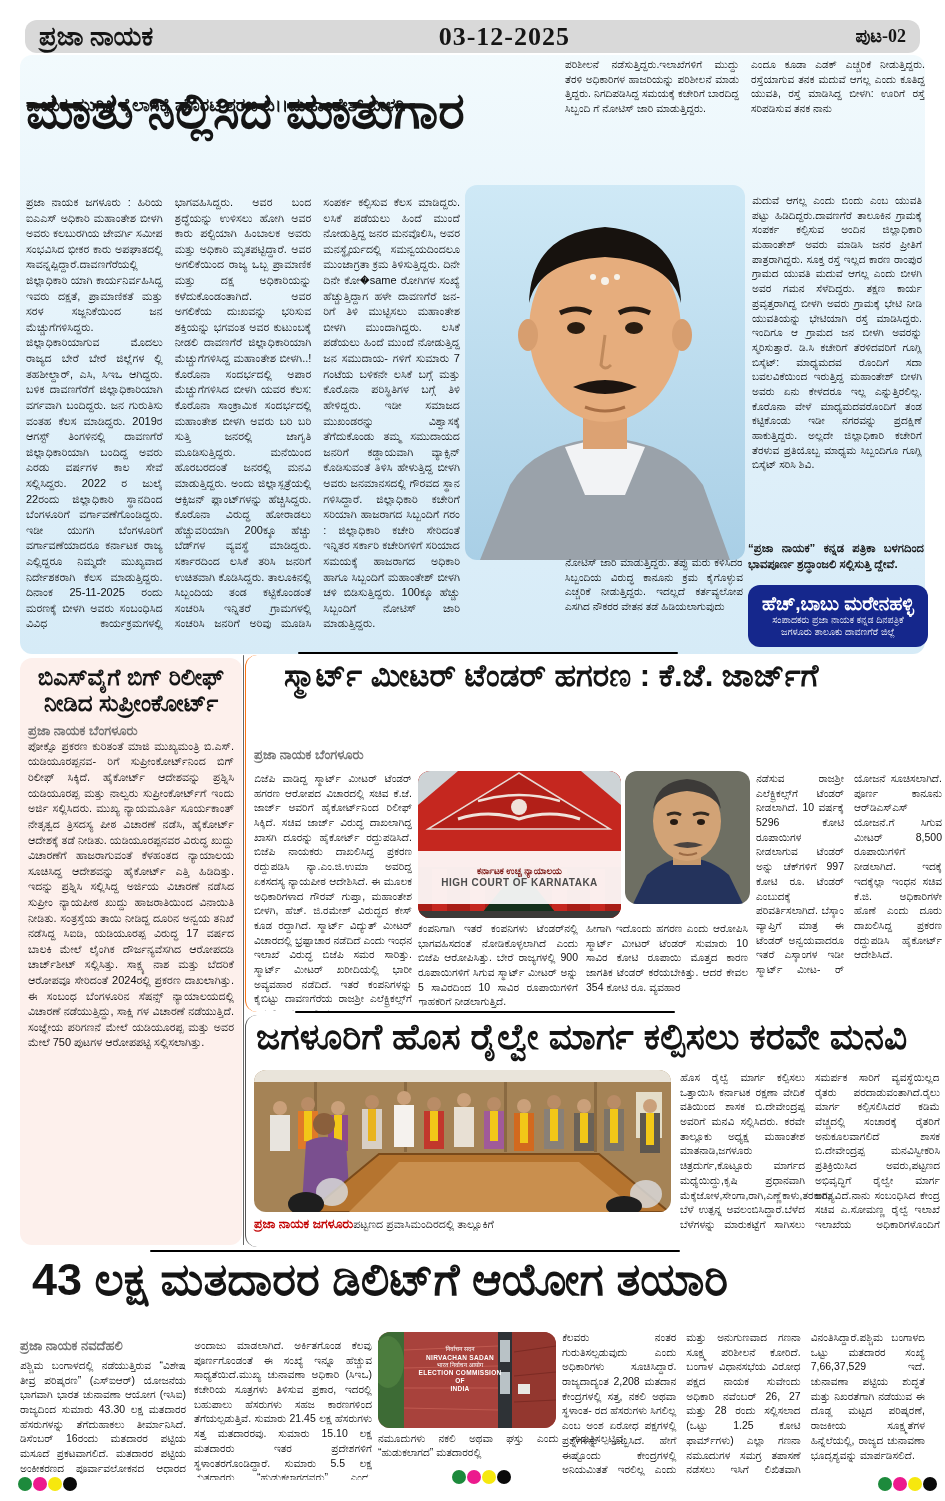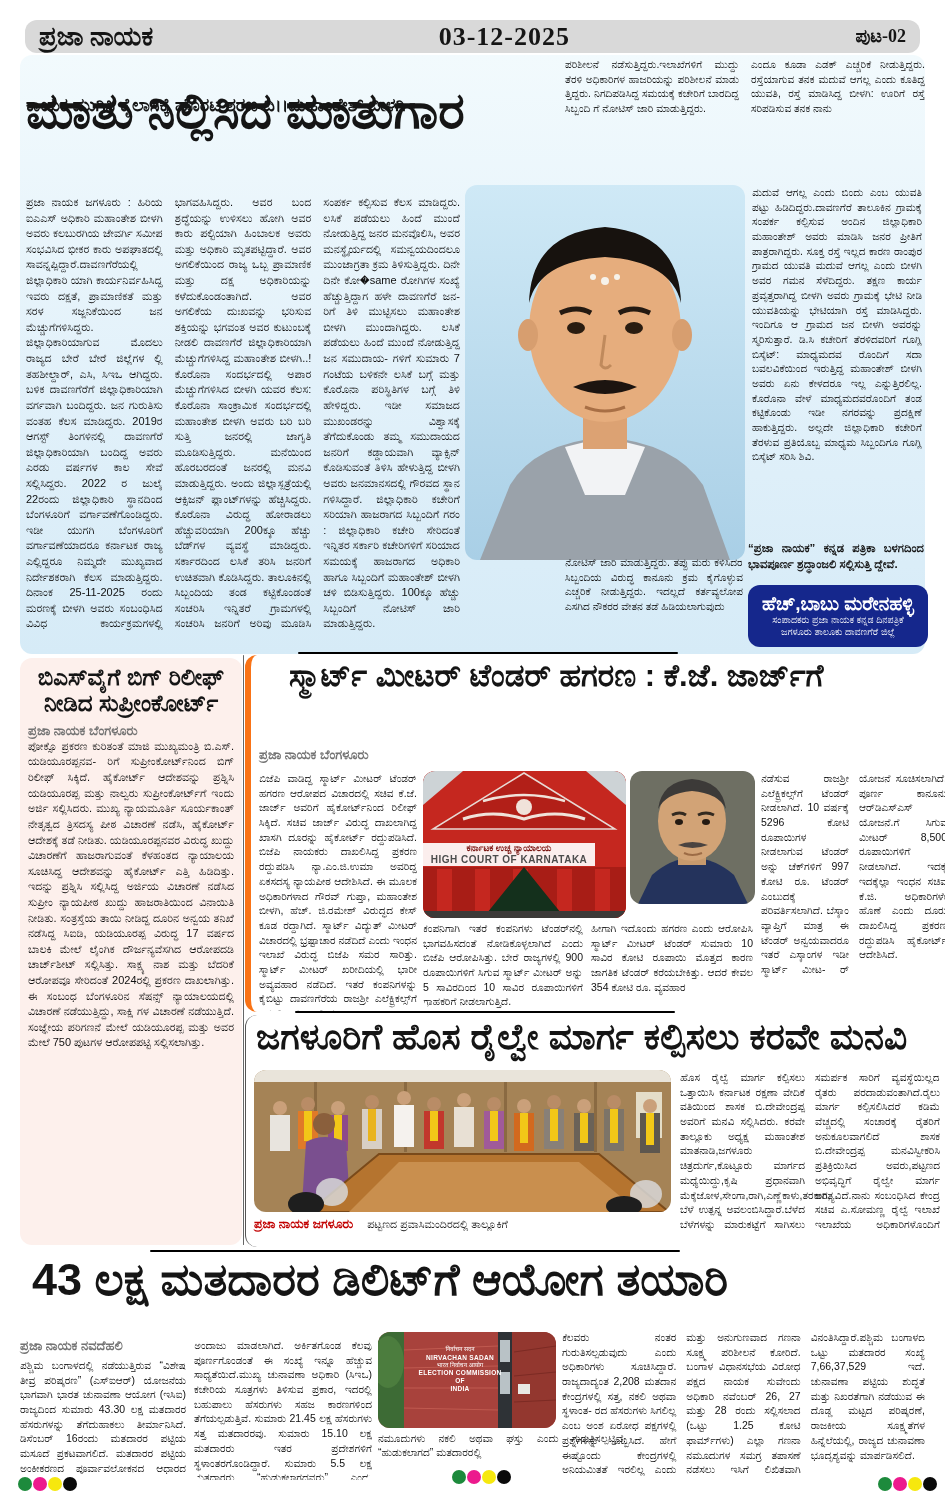--- a/index.html
+++ b/index.html
@@ -17,50 +17,50 @@
       background:linear-gradient(180deg,#f2fafd 0%,#e2f1fa 55%,#d6ebf7 100%);}
   .kicker{left:6px;top:16px;width:540px;font-size:18px;font-weight:bold;line-height:1.1;margin-top:25px;}
   .h1-main{left:6px;top:30px;width:545px;font-size:50px;font-weight:bold;letter-spacing:0px;line-height:1.05;}
   .h1-sub{left:6px;top:94px;width:540px;font-size:28px;font-weight:bold;line-height:1.1;}
   .txt{font-size:11px;line-height:1.42;text-align:justify;color:#101010;}
   .txt-s{font-size:10.5px;line-height:1.4;text-align:justify;color:#101010;}
   .a1-cols{left:6px;top:140px;width:434px;height:452px;column-count:3;column-gap:12px;}
   .a1-rt{left:545px;top:2px;width:360px;height:124px;display:flex;gap:12px;}
   .a1-rt > div{flex:1;overflow:hidden;}
   .a1-photo{left:445px;top:130px;width:280px;height:375px;overflow:hidden;}
-  .a1-side{left:732px;top:130px;width:170px;height:352px;overflow:hidden;}
+  .a1-side{left:732px;top:138px;width:170px;height:352px;overflow:hidden;}
   .a1-below{left:545px;top:500px;width:178px;height:94px;overflow:hidden;}
   .a1-tribute{left:728px;top:486px;width:176px;font-size:11.5px;font-weight:bold;text-align:justify;line-height:1.35;}
   .credit{left:728px;top:530px;width:180px;height:62px;background:#15278c;color:#ffffff;
           display:flex;flex-direction:column;align-items:center;justify-content:center;text-align:center;padding:2px;box-sizing:border-box;}
   .credit .nm{font-size:19px;font-weight:bold;line-height:1.05;}
   .credit .ln{font-size:9.5px;line-height:1.25;}
   
   .sb{left:20px;top:658px;width:222px;height:587px;background:#fdf0ec;padding:6px 8px;box-sizing:border-box;}
   .sb-h{font-size:23px;font-weight:bold;text-align:center;line-height:1.15;}
   .byline{color:#737373;font-weight:bold;font-size:13px;}
   .sb-body{margin-top:0;height:470px;overflow:hidden;}
   
-  .a2{left:245px;top:655px;width:700px;height:357px;border-left:6px solid #f97316;box-sizing:border-box;}
+  .a2{left:245px;top:655px;width:700px;height:357px;border-left:1px solid #f97316;box-sizing:border-box;}
   .a2-h{left:38px;top:2px;width:650px;font-size:31px;font-weight:bold;line-height:1.25;}
   .a2-byline{left:8px;top:92px;}
   .a2-colL{left:8px;top:116px;width:158px;height:240px;overflow:hidden;}
   .hc-photo{left:172px;top:116px;width:203px;height:147px;overflow:hidden;background:#c5271f;}
   .geo-photo{left:379px;top:116px;width:125px;height:133px;overflow:hidden;}
   .a2-colR{left:510px;top:116px;width:186px;height:240px;column-count:2;column-gap:10px;overflow:hidden;}
   .a2-b1{left:172px;top:266px;width:160px;height:88px;overflow:hidden;}
   .a2-b2{left:340px;top:266px;width:162px;height:88px;overflow:hidden;}
-  .hc-sign{position:absolute;left:0;top:72px;width:172px;text-align:center;background:rgba(255,255,255,.92);padding:1px 0;}
+  .hc-sign{position:absolute;left:0;top:80px;width:203px;text-align:center;background:rgba(255,255,255,.92);padding:16px 0;}
   .hc-sign .k{font-size:9px;font-weight:bold;color:#7a1410;line-height:1.1;}
   .hc-sign .e{font-size:10px;font-weight:bold;color:#4c4c4c;letter-spacing:.5px;line-height:1.1;}
   
   .a3{left:245px;top:1015px;width:700px;height:232px;border-left:1px solid #555;box-sizing:border-box;}
   .a3-h{left:10px;top:2px;width:685px;font-size:36px;font-weight:bold;line-height:1.1;}
   .a3-photo{left:8px;top:55px;width:417px;height:142px;overflow:hidden;}
-  .a3-cap{left:8px;top:202px;width:417px;display:flex;gap:14px;align-items:baseline;}
+  .a3-cap{left:8px;top:202px;width:417px;display:flex;align-items:baseline;}
   .a3-cap .lbl{color:#c20000;font-weight:bold;font-size:12.5px;white-space:nowrap;}
   .a3-cap .ct{font-size:11px;}
   .a3-cols{left:434px;top:55px;width:260px;height:176px;column-count:2;column-gap:10px;overflow:hidden;}
   
   .a4{left:20px;top:1250px;width:905px;height:232px;}
   .a4-line{left:130px;top:0px;width:530px;height:2px;background:#000;}
   .a4-h{left:12px;top:6px;width:890px;font-size:45px;font-weight:bold;line-height:1.05;}
   .a4-byline{left:0px;top:88px;}
   .a4-c1{left:0px;top:108px;width:166px;height:122px;overflow:hidden;}
   .a4-c2{left:174px;top:88px;width:178px;height:142px;overflow:hidden;}

